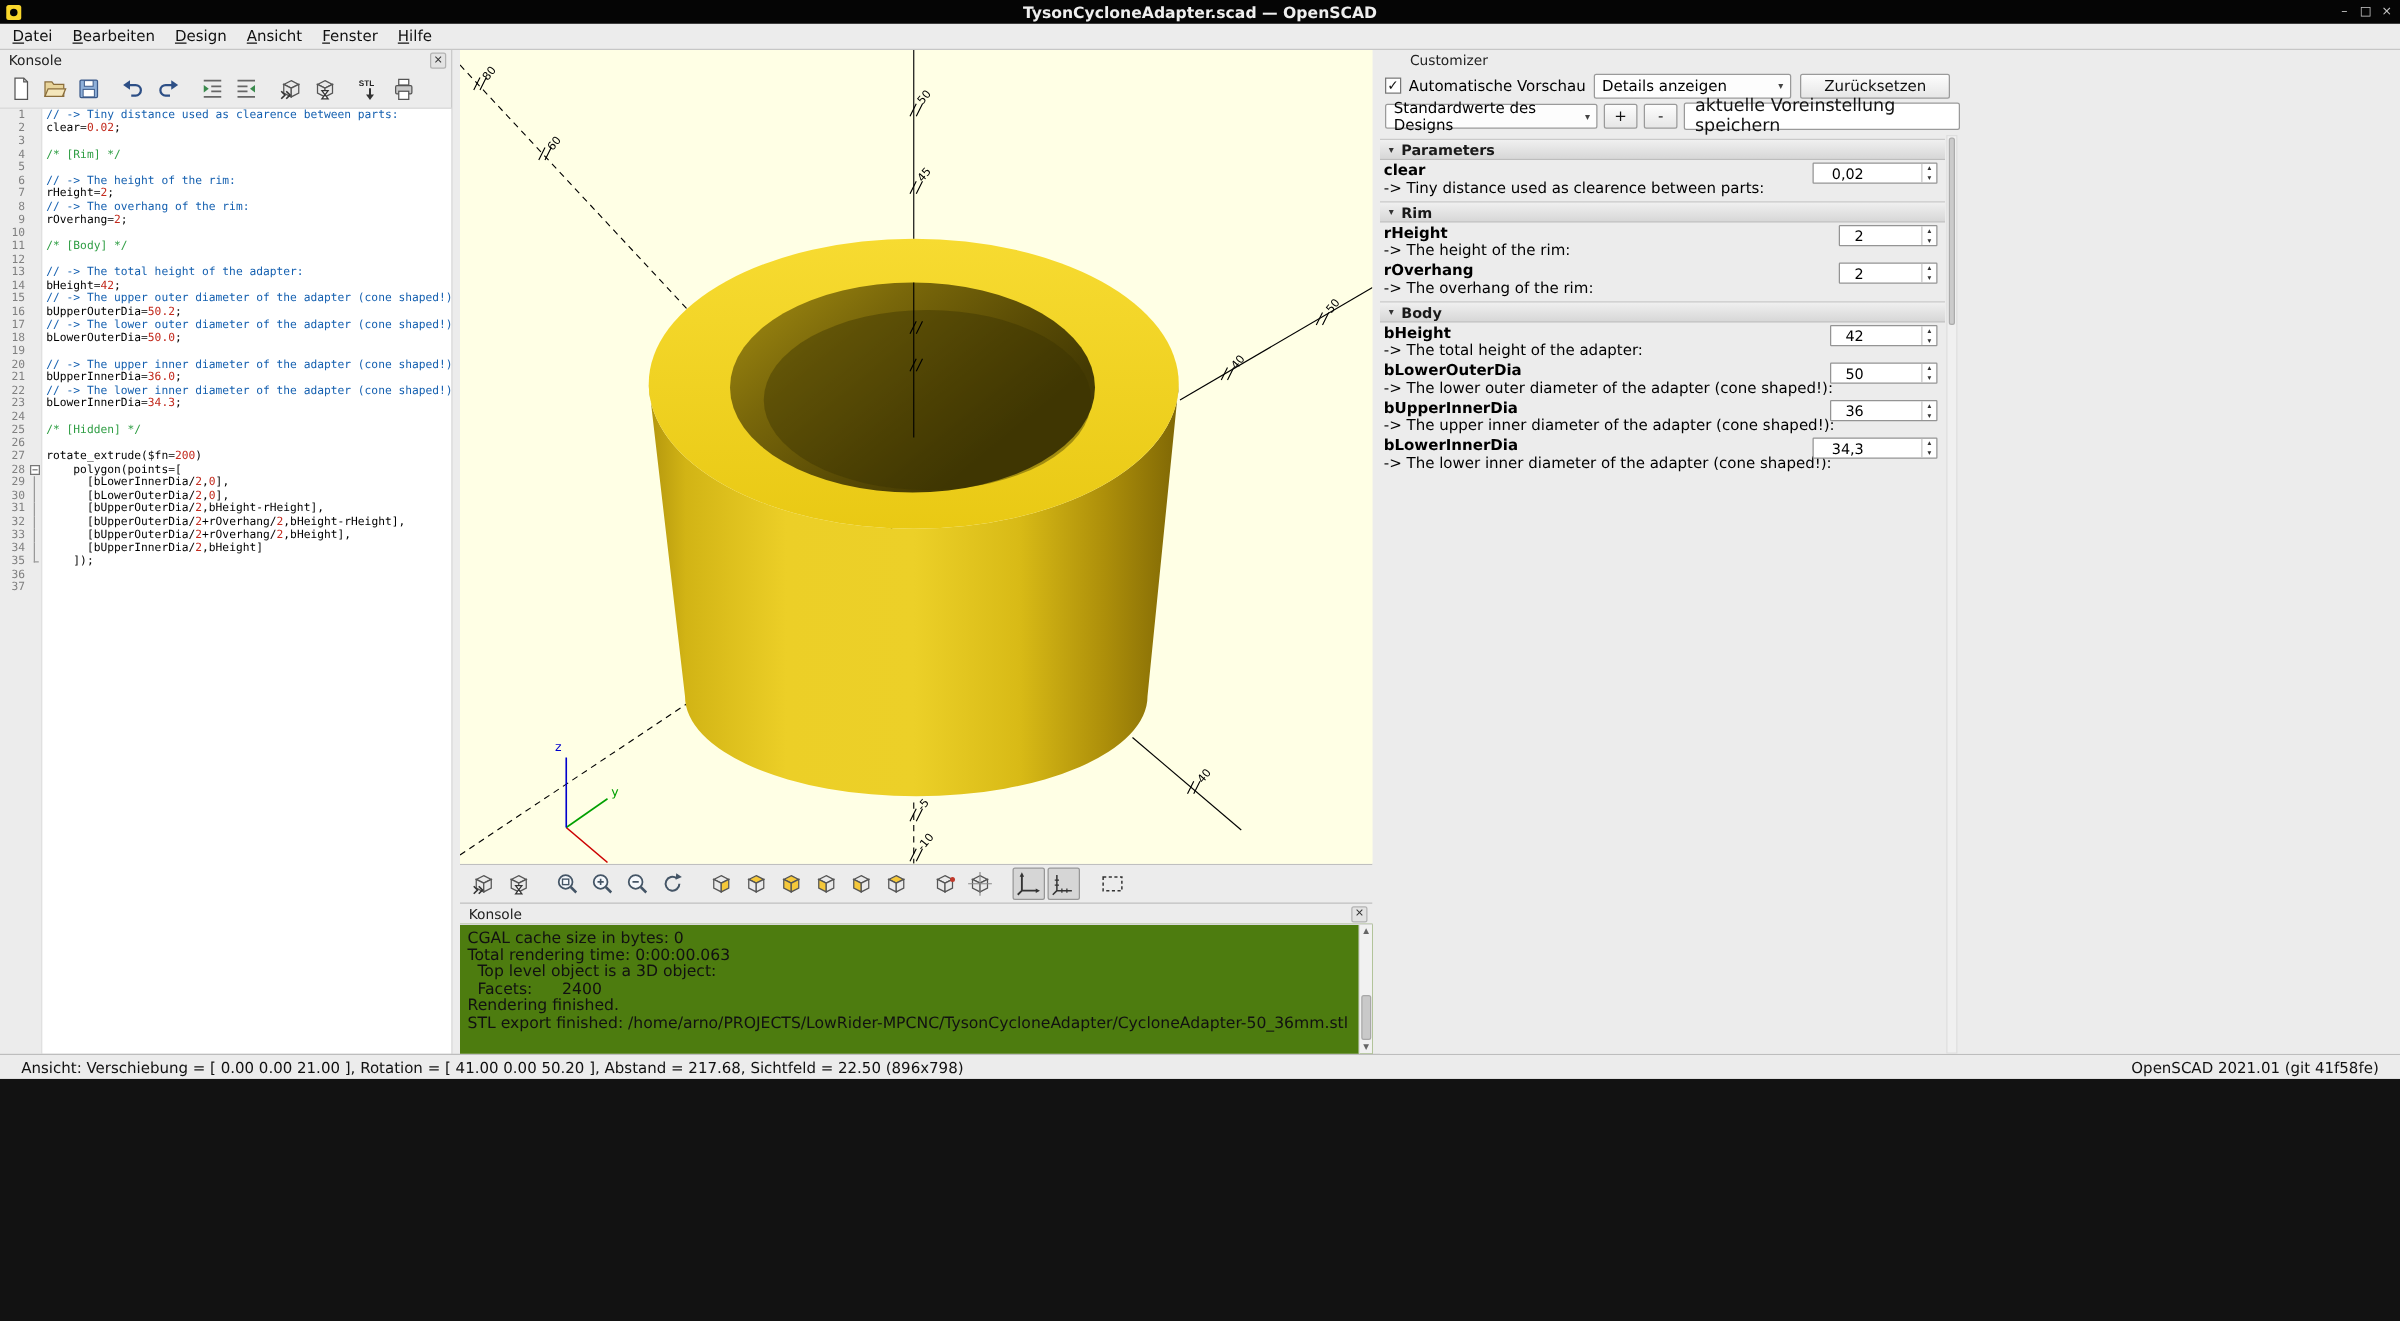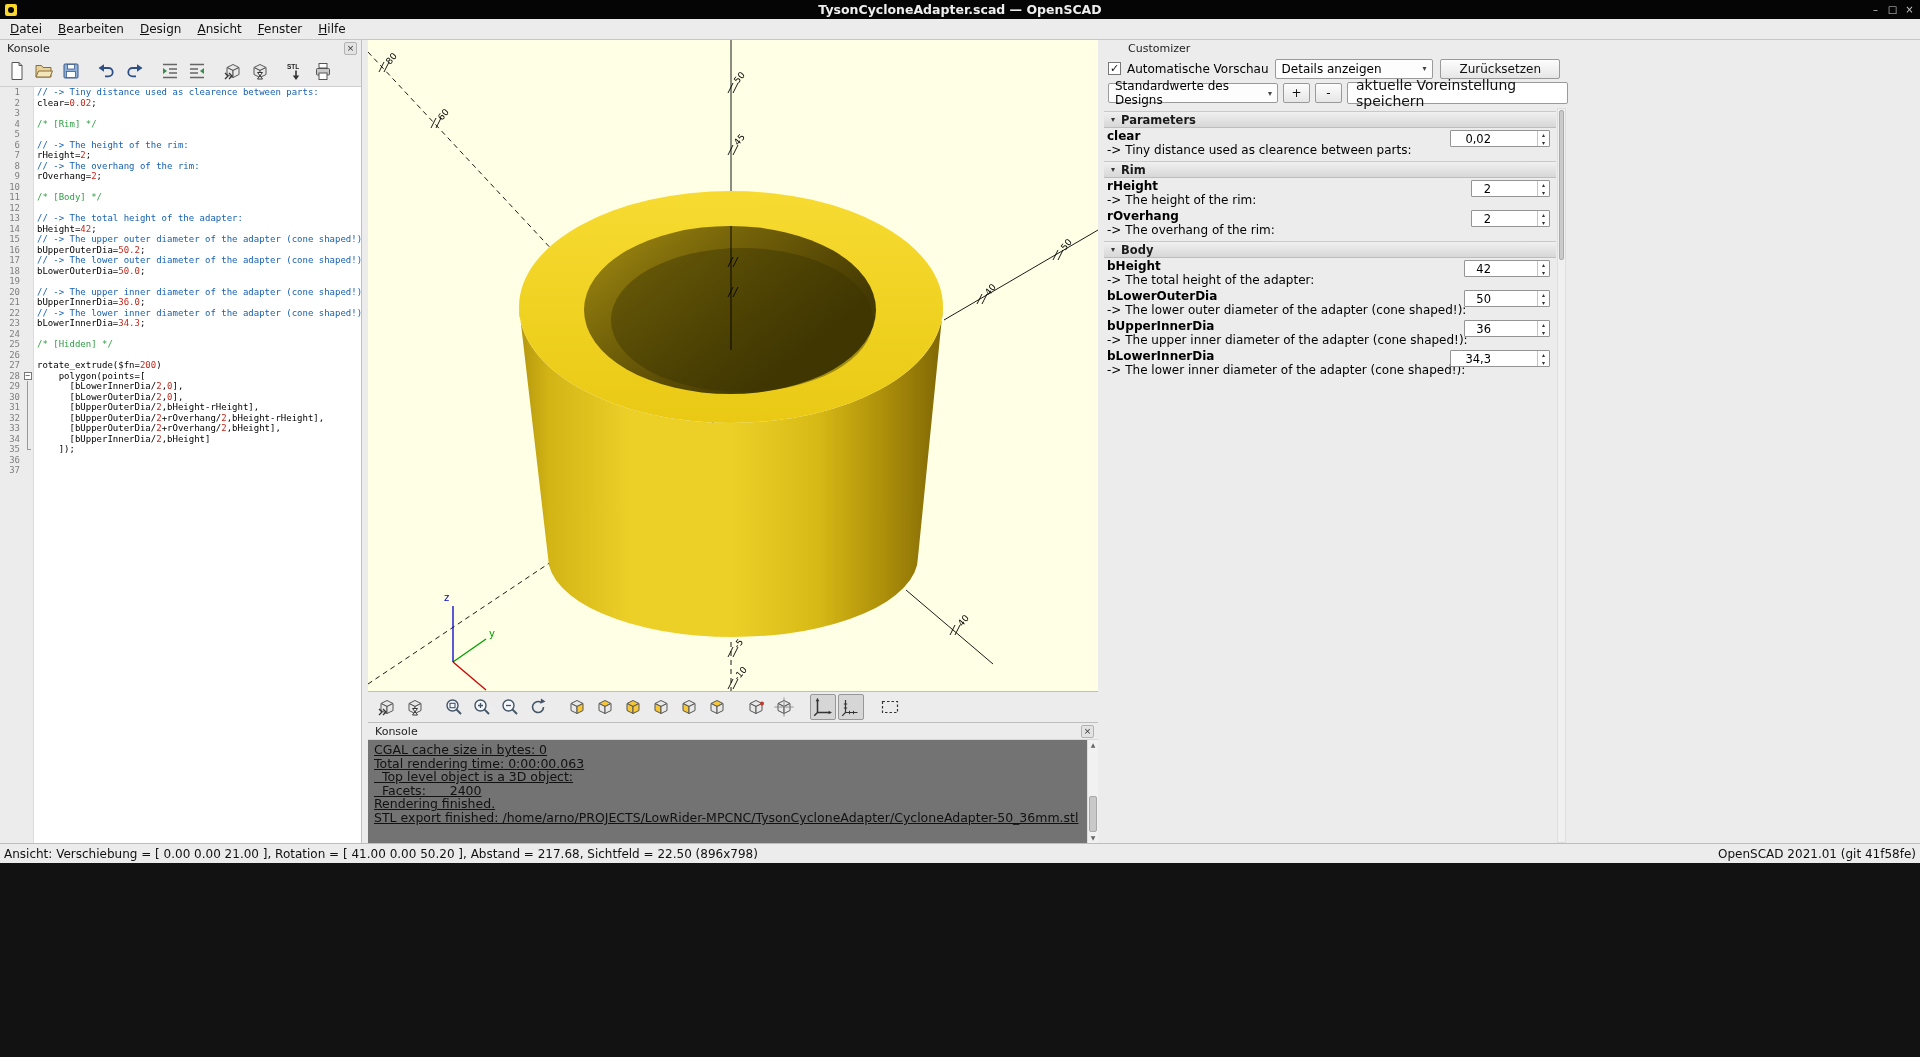--- a/index.html
+++ b/index.html
@@ -44,21 +44,21 @@
   .c-blk { color:#2f9e44; }
   .c-num { color:#c22a1d; }
 
   
   .center-col { width:730px; flex:none; display:flex; flex-direction:column; }
   .viewport { height:651px; flex:none; position:relative; background:#ffffe5; overflow:hidden; }
   .vp-toolbar { height:31px; flex:none; background:#ececec; border-top:1px solid #bfbfbf; display:flex; align-items:center; padding-left:6px; gap:2px; }
   .vp-sep { width:9px; flex:none; }
 
   .console-dock { flex:1; display:flex; flex-direction:column; border-top:1px solid #bfbfbf; min-height:0; background:#ececec; }
-  .con-body { flex:1; background:#737373; border-top:1px solid #d8d8d8; position:relative; padding:3px 16px 3px 6px; font-size:12.5px; line-height:13.6px; overflow:hidden; color:#111;text-decoration:underline; }
+  .con-body { flex:1; background:#4d7c0f; border-top:1px solid #d8d8d8; position:relative; padding:3px 16px 3px 6px; font-size:12.5px; line-height:13.6px; overflow:hidden; color:#111; }
   .con-line { white-space:pre; }
   .con-scroll { position:absolute; right:0; top:0; bottom:0; width:11px; background:#f1f1f1; border-left:1px solid #ddd; }
   .con-scroll .ar { position:absolute; left:0; right:0; height:10px; font-size:6px; text-align:center; color:#666; line-height:10px; }
   .ar.up { top:0; } .ar.dn { bottom:0; }
   .con-scroll .thumb { position:absolute; left:1px; right:1px; bottom:11px; height:36px; background:#c9c9c9; border:1px solid #a8a8a8; border-radius:2px; }
 
   
   .customizer-dock { flex:1; position:relative; font-size:12px; background:#ececec; }
   .cz-title { position:absolute; left:24px; top:2px; font-size:11px; color:#222; }
   .cz-row1 { position:absolute; left:4px; top:18px; height:21px; display:flex; align-items:center; gap:6px; width:452px; }
@@ -79,21 +79,21 @@
   .pname { font-weight:bold; font-size:12px; line-height:13px; color:#000; }
   .pdesc { font-size:12px; line-height:14px; color:#000; }
   .spin { position:absolute; right:6px; top:2px; height:17px; border:1px solid #949494; background:#fff; display:flex; align-items:stretch; border-radius:1px;gap:42px; }
   .spin .val { display:flex; align-items:center; justify-content:flex-end; padding:0 4px; font-size:11.5px; color:#000; }
   .spin .arrows { width:12px; border-left:1px solid #c5c5c5; display:flex; flex-direction:column; }
   .spin .arrows span { flex:1; font-size:6px; line-height:8px; text-align:center; color:#333; }
   .cz-scroll { position:absolute; left:453px; top:68px; bottom:0; width:9px; background:#f0f0f0; border:1px solid #dedede; }
   .cz-scroll .thumb { position:absolute; left:1px; right:1px; top:1px; height:150px; background:#cbcbcb; border:1px solid #ababab; border-radius:2px; }
 
   
-  .statusbar { height:20px; flex:none; background:#ececec; border-top:1px solid #bdbdbd; display:flex; align-items:center; justify-content:space-between; padding:0 4px; font-size:12px; color:#111; }
+  .statusbar { height:20px; flex:none; background:#ececec; border-top:1px solid #bdbdbd; display:flex; align-items:center; justify-content:space-between; padding:0 17px; font-size:12px; color:#111; }
 </style>
 </head>
 <body>
 
 <div class="screen">
   <div class="window">
 
     <div class="titlebar">
       <div class="app-icon"></div>
       <div class="title-text">TysonCycloneAdapter.scad — OpenSCAD</div>

